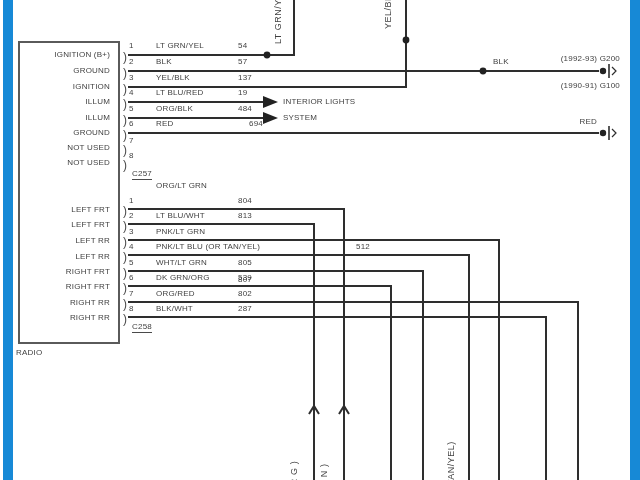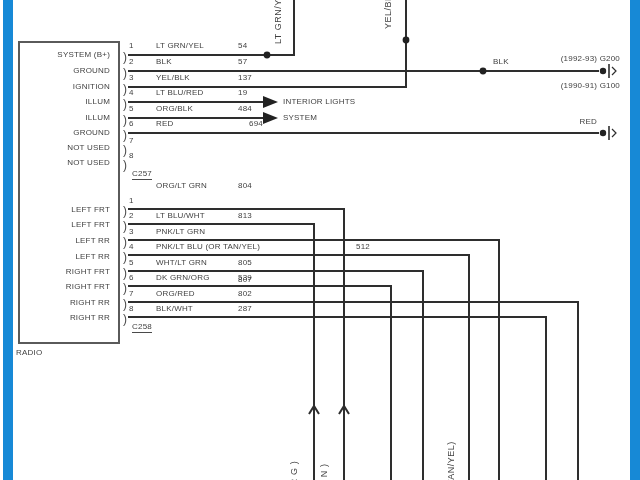--- a/index.html
+++ b/index.html
@@ -68,21 +68,21 @@
     <g>
       <circle cx="603" cy="133" r="3.2" fill="#222"></circle>
       <path d="M609,126 L609,140" stroke="#2e2e2e" stroke-width="1.6" fill="none"></path>
       <path d="M612,129 L616,133 L612,137" stroke="#2e2e2e" stroke-width="1.2" fill="none"></path>
     </g>
   </svg>
 
   <div class="box" style="left:18px;top:41px;width:98px;height:299px;"></div>
   <div class="txt" style="left:16px;top:348px;">RADIO</div>
 
-  <div class="txt fn" style="top:50px;">SYSTEM (B+)</div>
+  <div class="txt fn" style="top:50px;">IGNITION (B+)</div>
   <div class="txt fn" style="top:66px;">GROUND</div>
   <div class="txt fn" style="top:82px;">IGNITION</div>
   <div class="txt fn" style="top:97px;">ILLUM</div>
   <div class="txt fn" style="top:113px;">ILLUM</div>
   <div class="txt fn" style="top:128px;">GROUND</div>
   <div class="txt fn" style="top:143px;">NOT USED</div>
   <div class="txt fn" style="top:158px;">NOT USED</div>
 
   <span class="bracket" style="top:52px;">)</span>
   <span class="bracket" style="top:68px;">)</span>
@@ -147,21 +147,21 @@
 
   <div class="txt wire" style="top:181px;">ORG/LT GRN</div>
   <div class="txt wire" style="top:211px;">LT BLU/WHT</div>
   <div class="txt wire" style="top:227px;">PNK/LT GRN</div>
   <div class="txt wire" style="top:242px;">PNK/LT BLU (OR TAN/YEL)</div>
   <div class="txt wire" style="top:258px;">WHT/LT GRN</div>
   <div class="txt wire" style="top:273px;">DK GRN/ORG</div>
   <div class="txt wire" style="top:289px;">ORG/RED</div>
   <div class="txt wire" style="top:304px;">BLK/WHT</div>
 
-  <div class="txt ckt" style="top:181px;">804</div>
+  <div class="txt ckt" style="top:196px;">804</div>
   <div class="txt ckt" style="top:211px;text-align:right;">813</div>
   <div class="txt ckt" style="top:227px;margin-top:48px;">807</div>
   <div class="txt" style="left:356px;top:242px;">512</div>
   <div class="txt ckt" style="top:258px;">805</div>
   <div class="txt ckt" style="top:273px;">539</div>
   <div class="txt ckt" style="top:289px;">802</div>
   <div class="txt ckt" style="top:304px;">287</div>
 
   <div class="txt" style="left:132px;top:322px;"><span class="conn-id">C258</span></div>
 

